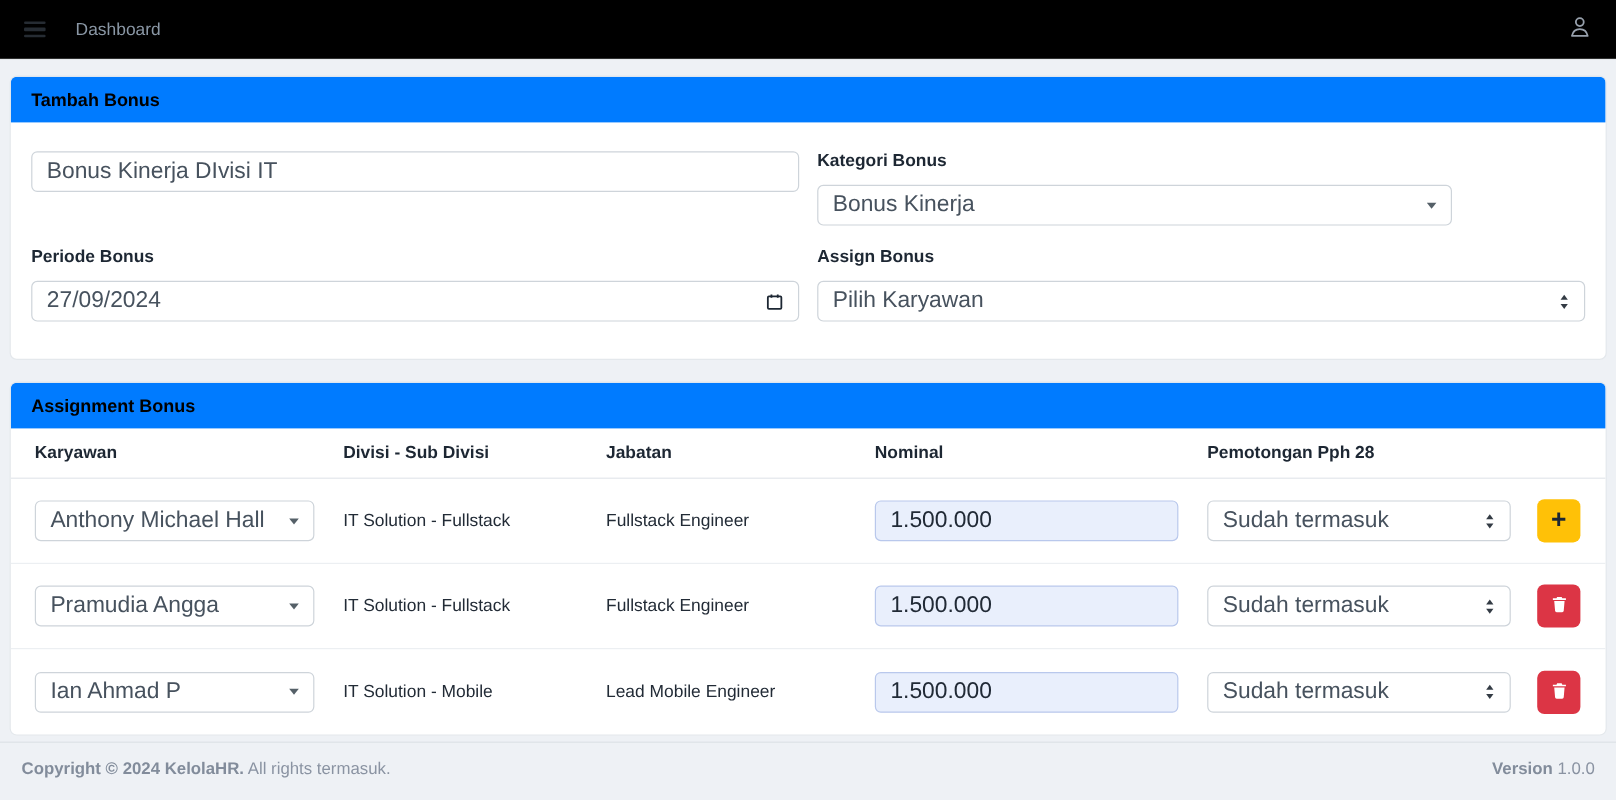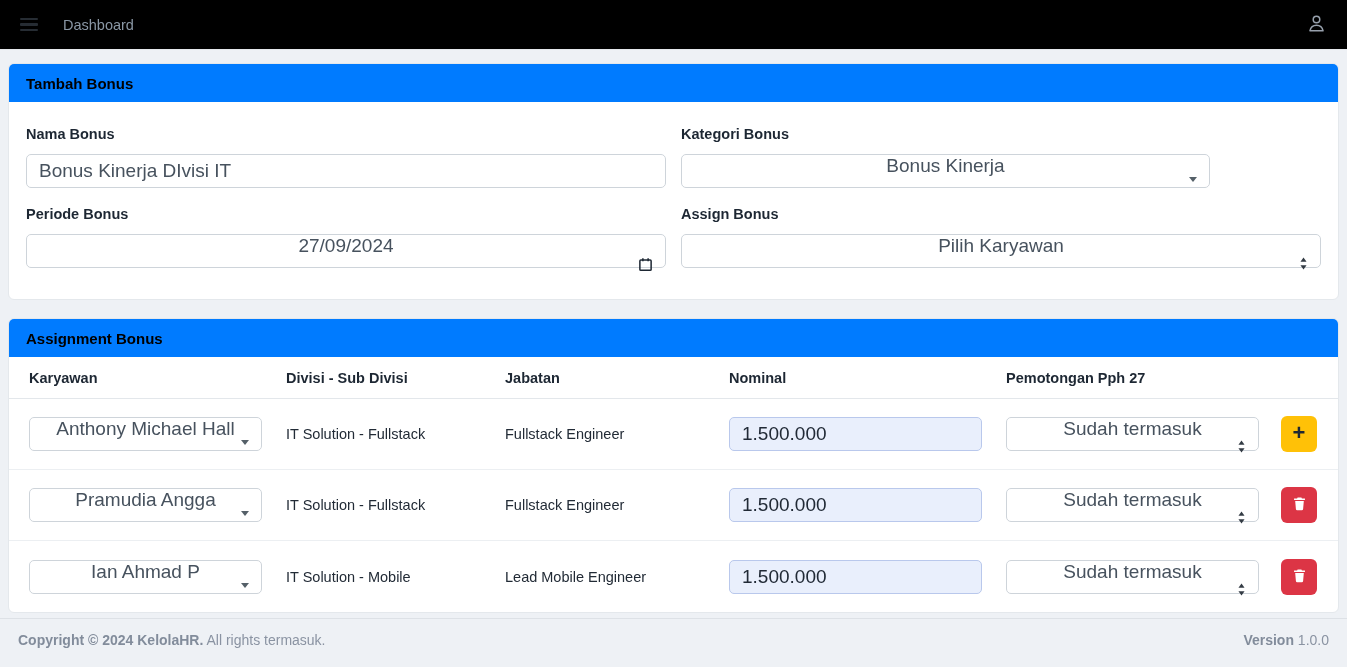--- a/index.html
+++ b/index.html
@@ -40,21 +40,21 @@
   .field label {
     display: block; font-weight: 700; font-size: 14.5px; color: #1d2733;
     margin-bottom: 12px;
   }
   .control {
     height: 34px; border: 1px solid #ced4da; border-radius: 5px; background: #fff;
     display: flex; align-items: center; padding: 0 12px;
     font-size: 19px; color: #47525e; width: 100%;
   }
   input.control { outline: none; }
-  .sel { cursor: pointer; flex-direction: column; }
+  .sel { cursor: pointer; }
   .caret-down {
     width: 0; height: 0; margin-left: auto;
     border-left: 4px solid transparent; border-right: 4px solid transparent;
     border-top: 5px solid #556068;
   }
   .icon-right { margin-left: auto; display: flex; align-items: center; }
   .w-kategori { width: 529px; }
   
   .card2 { margin-top: 18px; }
   .tgrid {
@@ -109,21 +109,20 @@
     </span>
   </div>
 </header>
 
 <main class="main">
 
   <section class="card">
     <div class="card-header">Tambah Bonus</div>
     <div class="form-body">
       <div class="field">
-        <label>Nama Bonus</label>
         <input class="control" type="text" value="Bonus Kinerja DIvisi IT" style="">
       </div>
       <div class="field">
         <label>Kategori Bonus</label>
         <div class="control sel w-kategori">
           <span>Bonus Kinerja</span>
           <span class="caret-down"></span>
         </div>
       </div>
       <div class="field">
@@ -155,21 +154,21 @@
   </section>
 
   <section class="card card2">
     <div class="card-header">Assignment Bonus</div>
 
     <div class="tgrid thead">
       <div>Karyawan</div>
       <div>Divisi - Sub Divisi</div>
       <div>Jabatan</div>
       <div>Nominal</div>
-      <div>Pemotongan Pph 27</div>
+      <div>Pemotongan Pph 28</div>
       <div></div>
     </div>
 
     <div class="tgrid trow">
       <div class="cell">
         <div class="control sel sel-karyawan">
           <span>Anthony Michael Hall</span>
           <span class="caret-down"></span>
         </div>
       </div>

